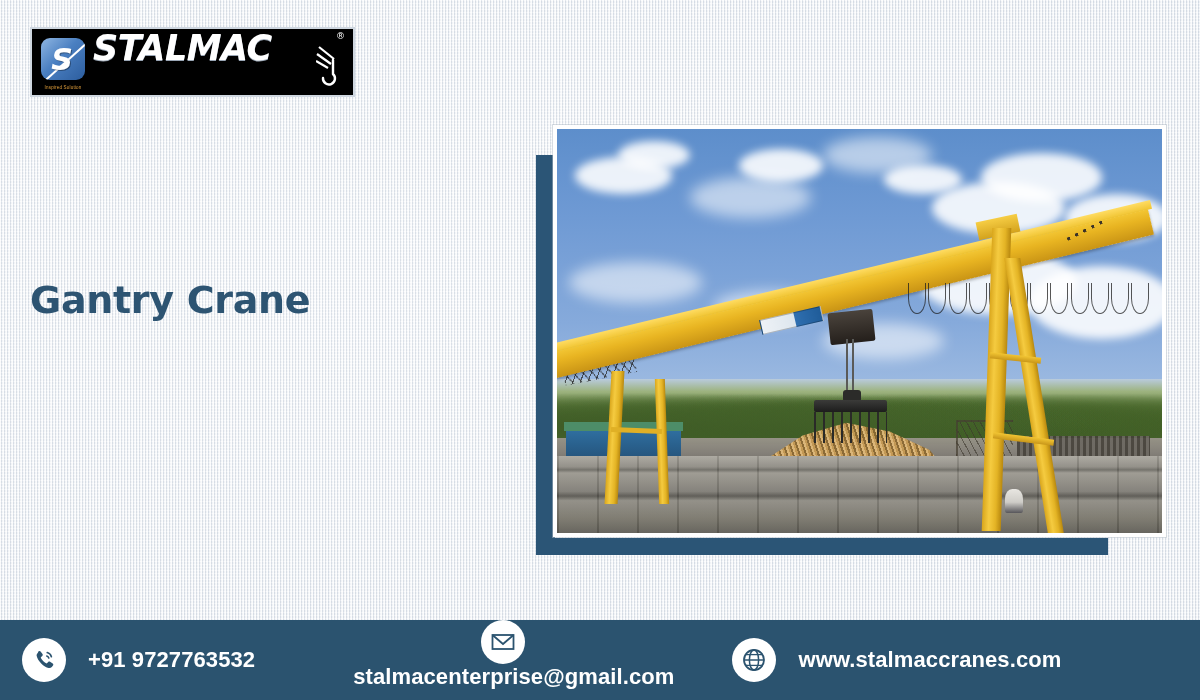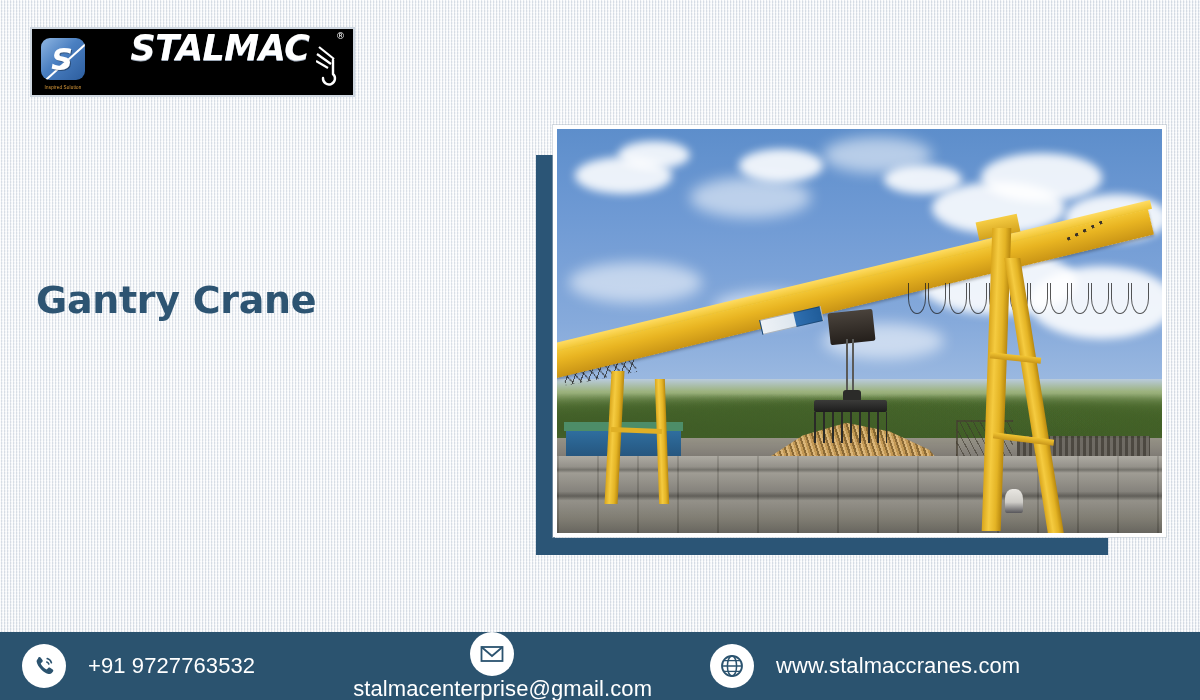--- a/index.html
+++ b/index.html
@@ -96,21 +96,21 @@
     color: #e3a03c;
     font-size: 4.5px;
     letter-spacing: 0.2px;
     font-family: "Liberation Sans", sans-serif;
     white-space: nowrap;
   }
   .logo-words {
     flex: 1 1 auto;
     display: flex;
     flex-direction: row;
-    justify-content: center;
+    justify-content: space-between;
     position: relative;
     height: 100%;
     gap: 48px;
   }
   .logo-name {
     color: #ffffff;
     font-family: "DejaVu Sans", sans-serif;
     font-weight: bold;
     font-style: italic;
     font-size: 35px;
@@ -149,21 +149,21 @@
     left: 30px;
     top: 246px;
     width: 330px;
     color: #2d5472;
     font-family: "DejaVu Sans", sans-serif;
     font-weight: bold;
     font-size: 38px;
     line-height: 58px;
     letter-spacing: -0.3px;
   }
-  .headline span { display: block; padding-left: 6px; }
+  .headline span { display: block; }
 
   
   .accent-bar {
     position: absolute;
     left: 536px;
     top: 155px;
     width: 572px;
     height: 400px;
     background: transparent;
   }
@@ -454,24 +454,25 @@
     background: linear-gradient(180deg,#e8e6e1 0%, #cfcdc8 55%, #57565a 100%);
     border-radius: 40% 40% 10% 10%;
   }
 
   
   .footer {
     position: absolute;
     left: 0;
     bottom: 0;
     width: 1200px;
-    height: 68px;
+    height: 80px;
     background: #2b536f;
     display: flex;
     align-items: center;
+    font-weight: bold;
   }
   .contact {
     display: flex;
     align-items: center;
     height: 100%;
   }
   .contact.phone   { margin-left: 22px; }
   .contact.email   { margin-left: 76px; flex-direction: column; }
   .contact.website { margin-left: 58px; }
   .circle-icon {

